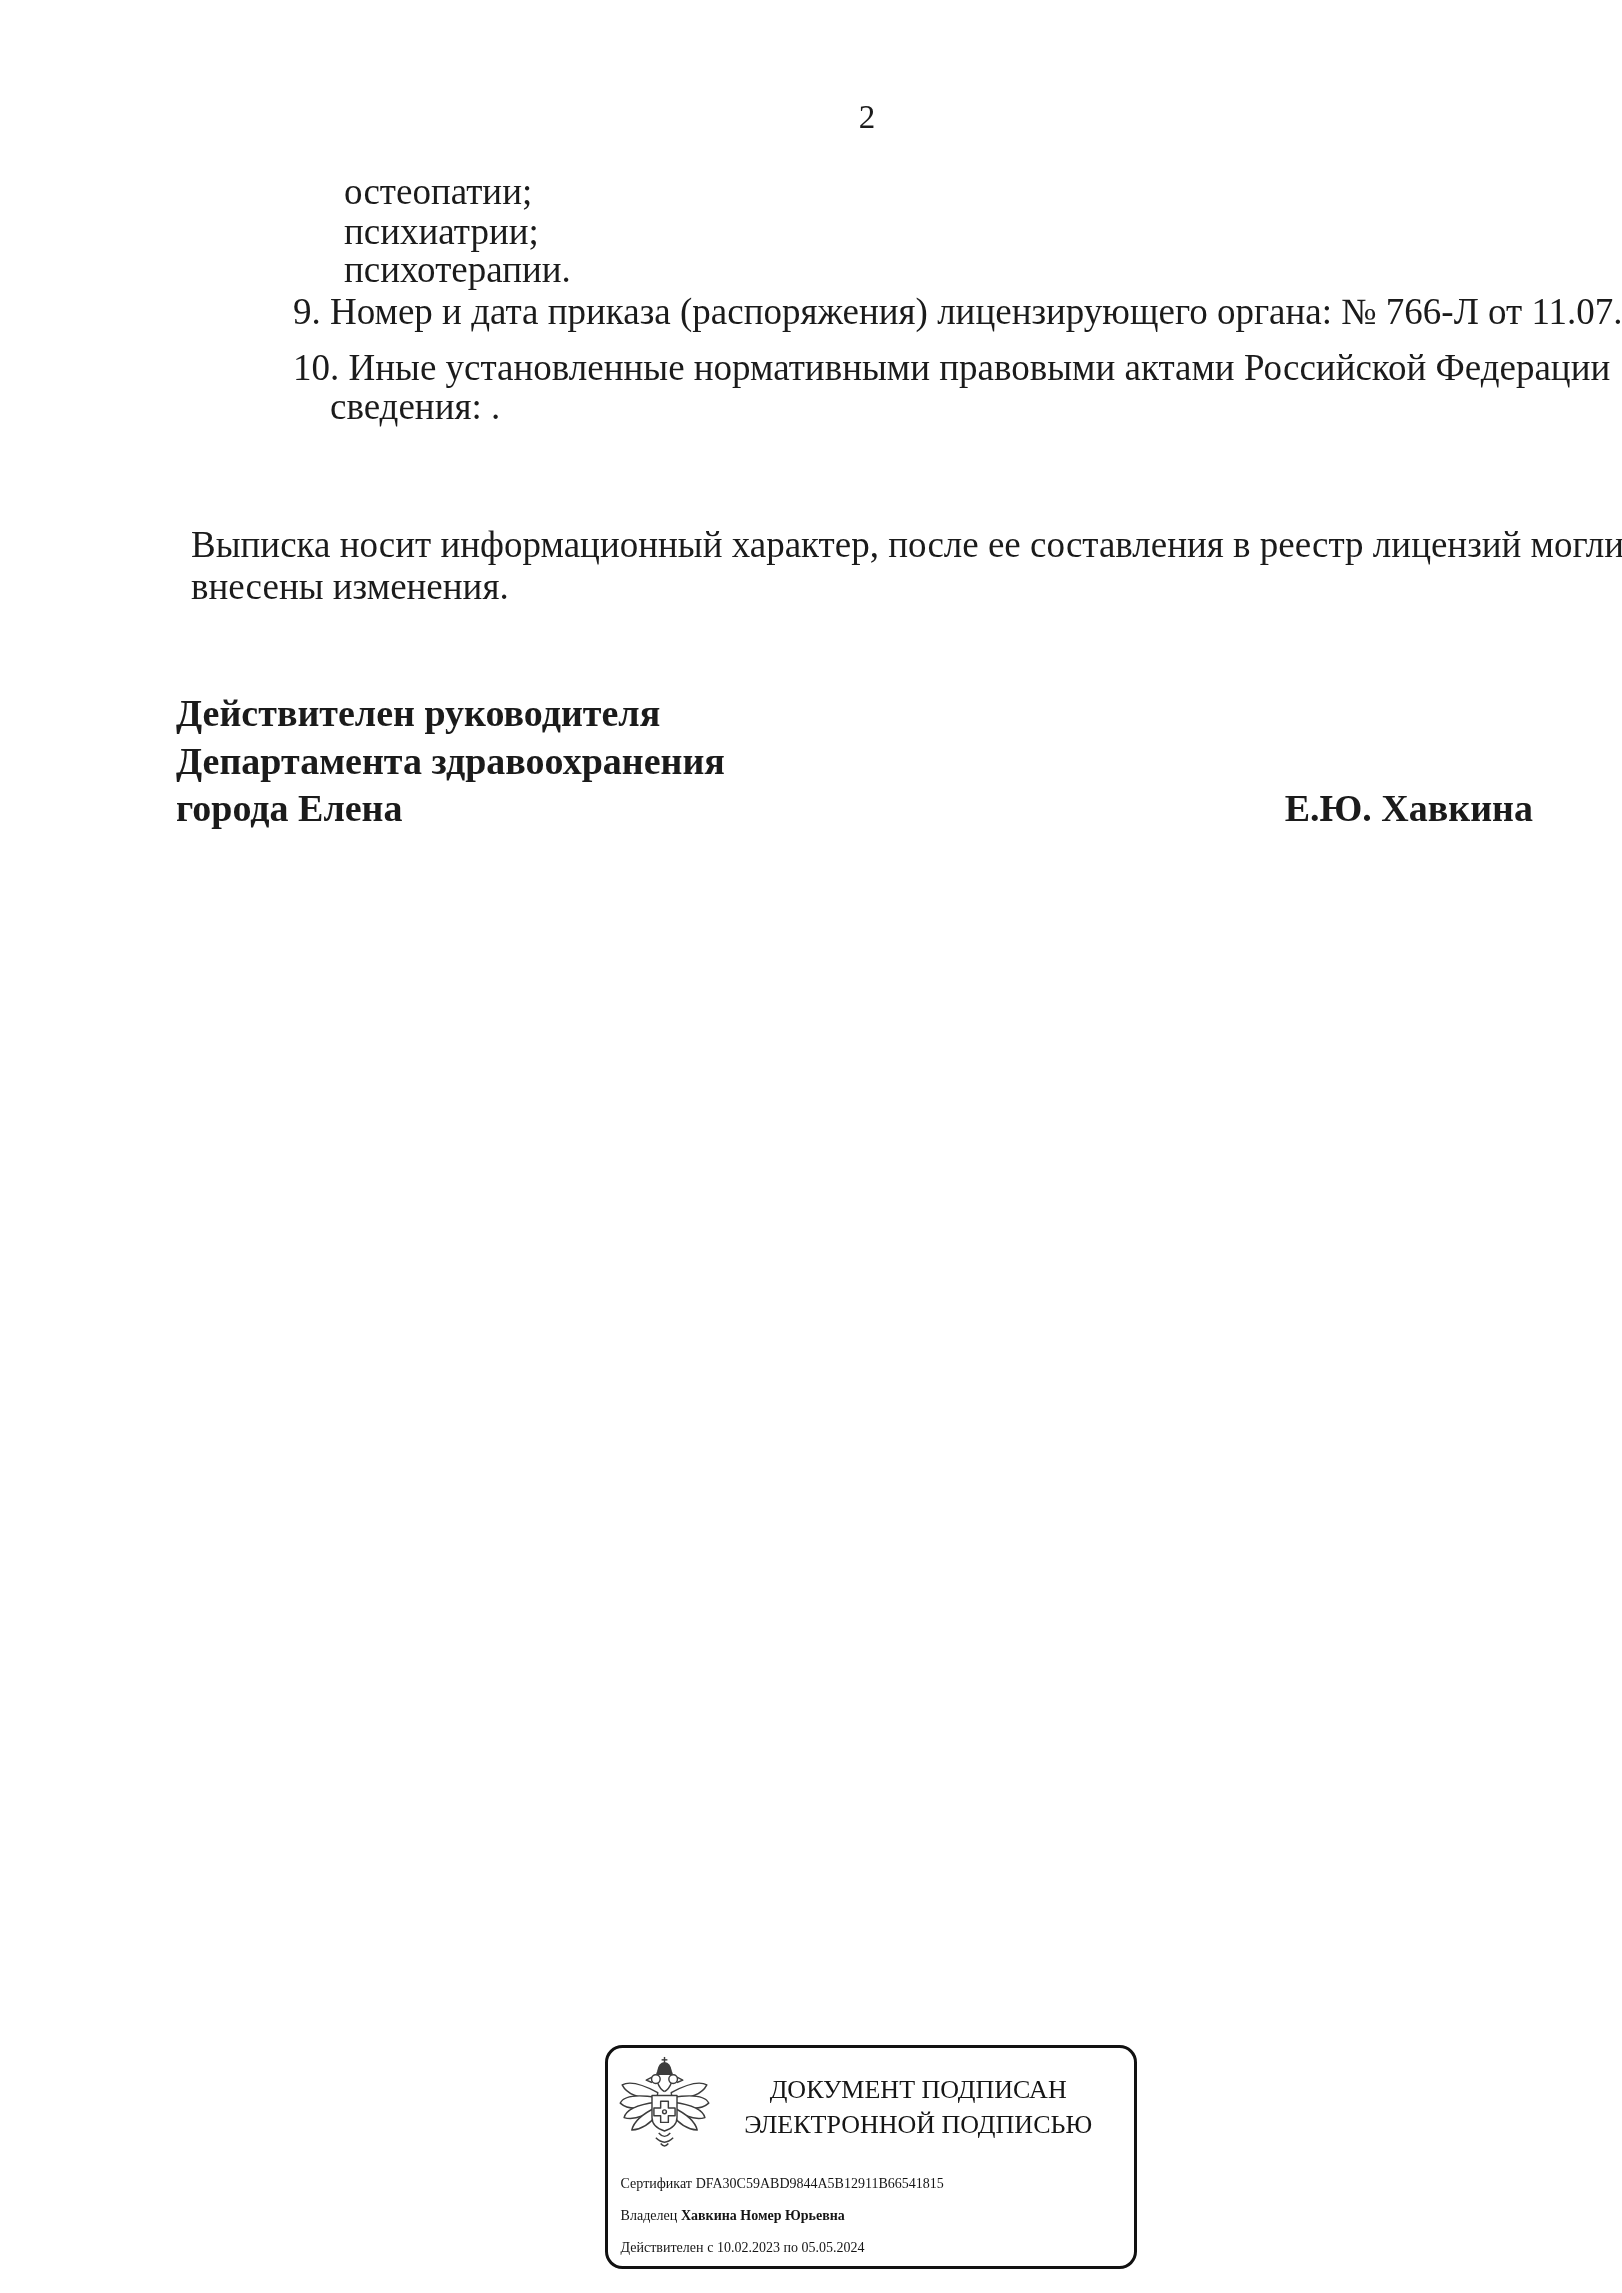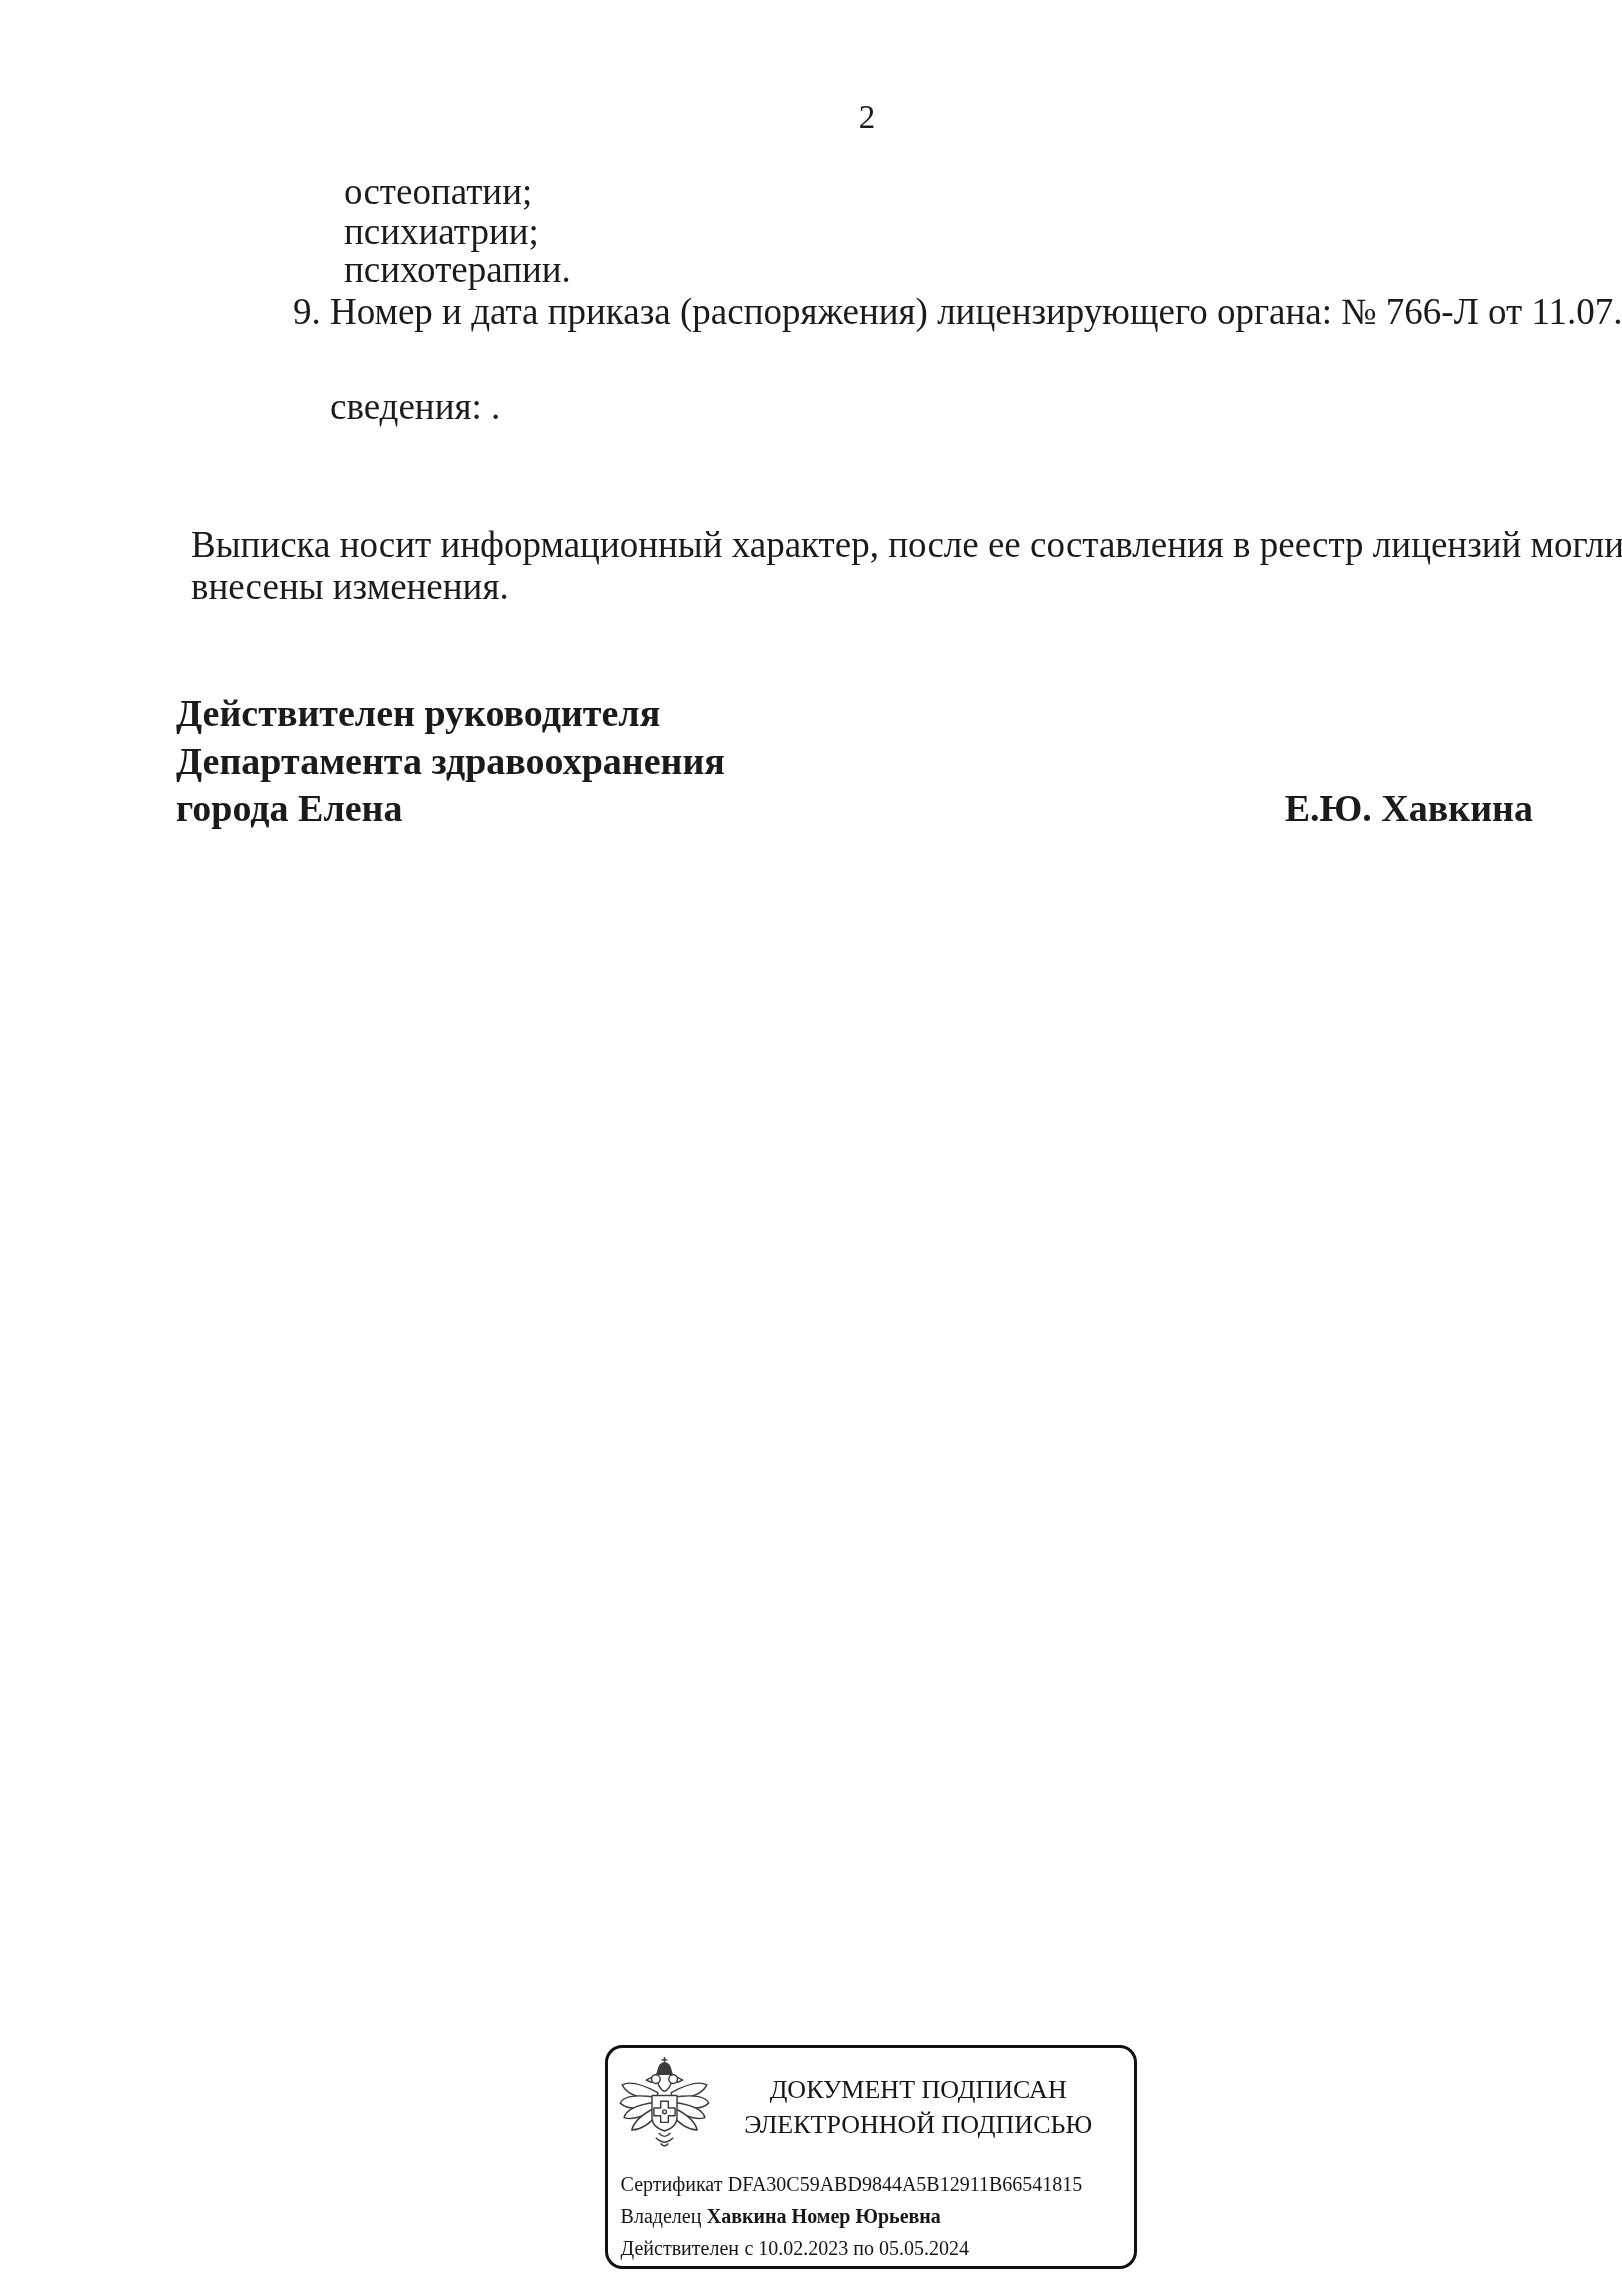--- a/index.html
+++ b/index.html
@@ -60,40 +60,41 @@
   .stamp-title {
     position: absolute;
     left: 102px; right: 7.7px; top: 24px;
     text-align: center;
     font-size: 26px; line-height: 35px;
     color: #151515;
   }
   .stamp-info {
     position: absolute;
     left: 12.6px; top: 120px; right: 7.7px;
-    font-size: 20px; line-height: 32px;
+    font-size: 14px; line-height: 32px;
     color: #151515;
     white-space: nowrap;
   }
   .stamp-info .val { margin-left: 0.27em; }
   .stamp-info .bold { font-weight: bold; }
 </style>
 </head>
 <body>
 
 <div class="page">
 
   <div class="abs page-number">2</div>
 
   <div class="abs body-line cont-line-0">остеопатии;</div>
   <div class="abs body-line cont-line-1">психиатрии;</div>
   <div class="abs body-line cont-line-2">психотерапии.</div>
 
   <div class="abs body-line item9-line">9. Номер и дата приказа (распоряжения) лицензирующего органа: № 766-Л от 11.07.2023.</div>
 
+  <div class="abs body-line item10-l1">10. Иные установленные нормативными правовыми актами Российской Федерации</div>
   <div class="abs body-line item10-l2">сведения: .</div>
 
   <div class="abs body-line note-l1">Выписка носит информационный характер, после ее составления в реестр лицензий могли быть</div>
   <div class="abs body-line note-l2">внесены изменения.</div>
 
   <div class="abs sig-line sig-l1">Действителен руководителя</div>
   <div class="abs sig-line sig-l2">Департамента здравоохранения</div>
   <div class="abs sig-line sig-l3">города Елена</div>
   <div class="abs sig-line sig-name">Е.Ю. Хавкина</div>
 

